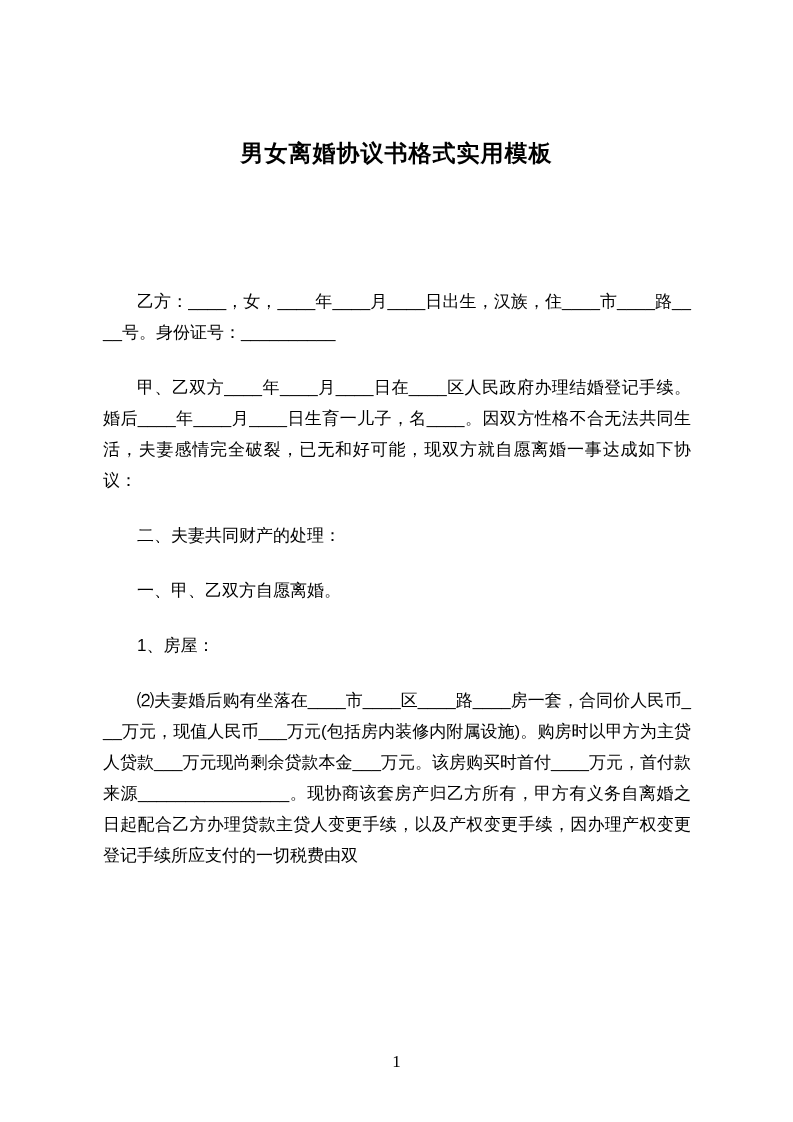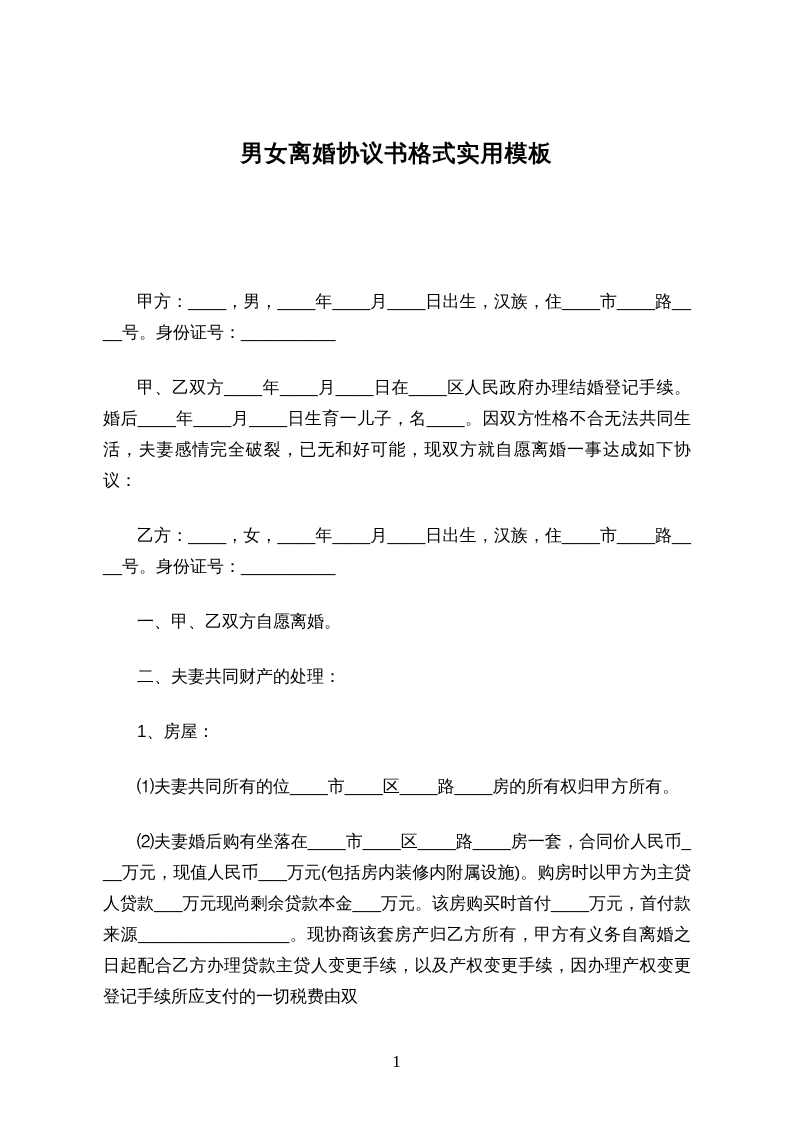--- a/index.html
+++ b/index.html
@@ -52,27 +52,25 @@
   }
 </style>
 </head>
 <body>
 
 <div class="page">
 
   <h1 class="doc-title">男女离婚协议书格式实用模板</h1>
 
   <div class="doc-body">
-    <p>甲方：____，男，____年____月____日出生，汉族，住____市____路____号。身份证号：__________</p>
+    <p>乙方：____，女，____年____月____日出生，汉族，住____市____路____号。身份证号：__________</p>
     <p>甲、乙双方____年____月____日在____区人民政府办理结婚登记手续。婚后____年____月____日生育一儿子，名____。因双方性格不合无法共同生活，夫妻感情完全破裂，已无和好可能，现双方就自愿离婚一事达成如下协议：</p>
-    <p>乙方：____，女，____年____月____日出生，汉族，住____市____路____号。身份证号：__________</p>
+    <p>二、夫妻共同财产的处理：</p>
     <p>一、甲、乙双方自愿离婚。</p>
-    <p>二、夫妻共同财产的处理：</p>
     <p>1、房屋：</p>
-    <p>⑴夫妻共同所有的位____市____区____路____房的所有权归甲方所有。</p>
     <p>⑵夫妻婚后购有坐落在____市____区____路____房一套，合同价人民币___万元，现值人民币___万元(包括房内装修内附属设施)。购房时以甲方为主贷人贷款___万元现尚剩余贷款本金___万元。该房购买时首付____万元，首付款来源________________。现协商该套房产归乙方所有，甲方有义务自离婚之日起配合乙方办理贷款主贷人变更手续，以及产权变更手续，因办理产权变更登记手续所应支付的一切税费由双</p>
   </div>
 
   <div class="page-footer">
     <span>1</span>
   </div>
 
 </div>
 
 </body></html>

